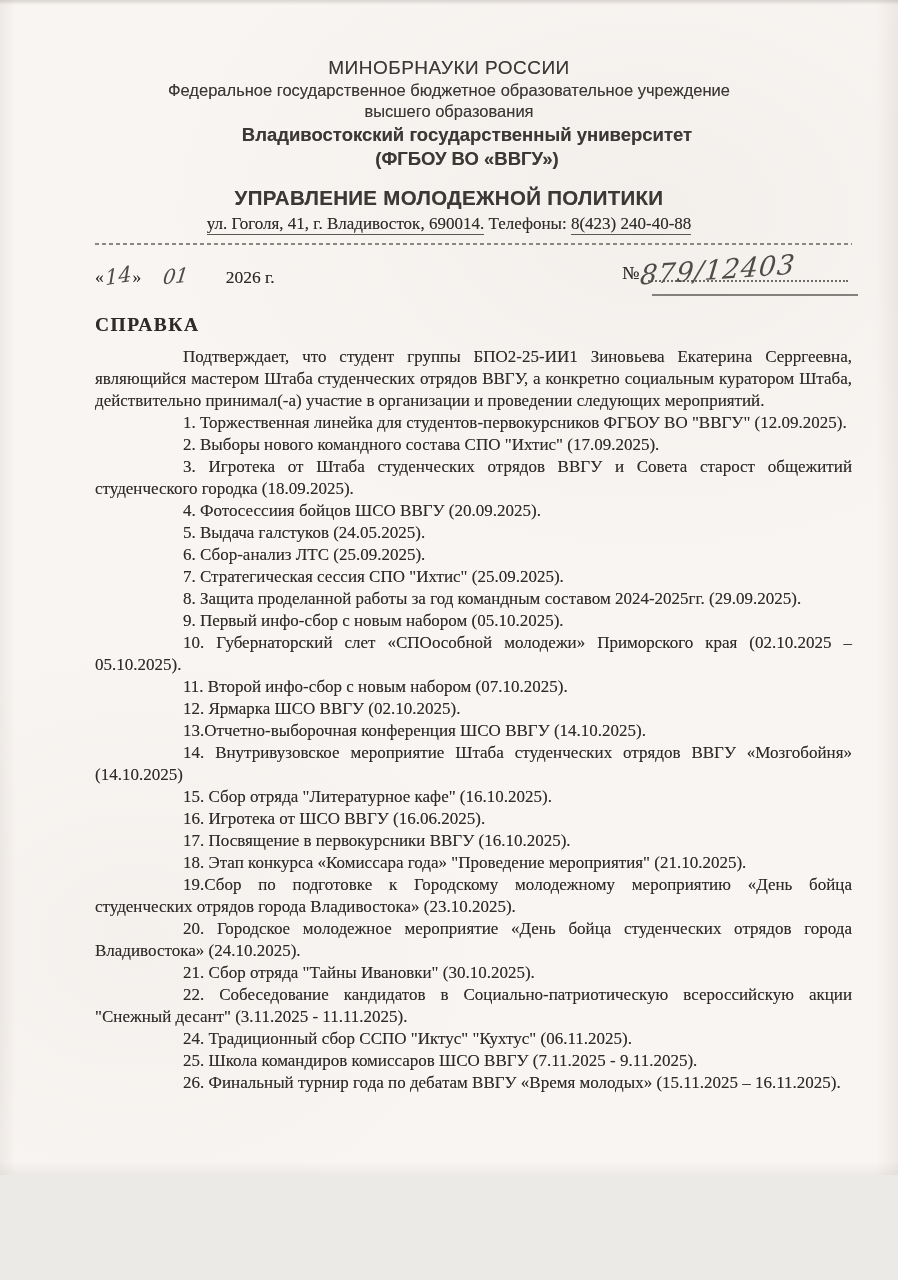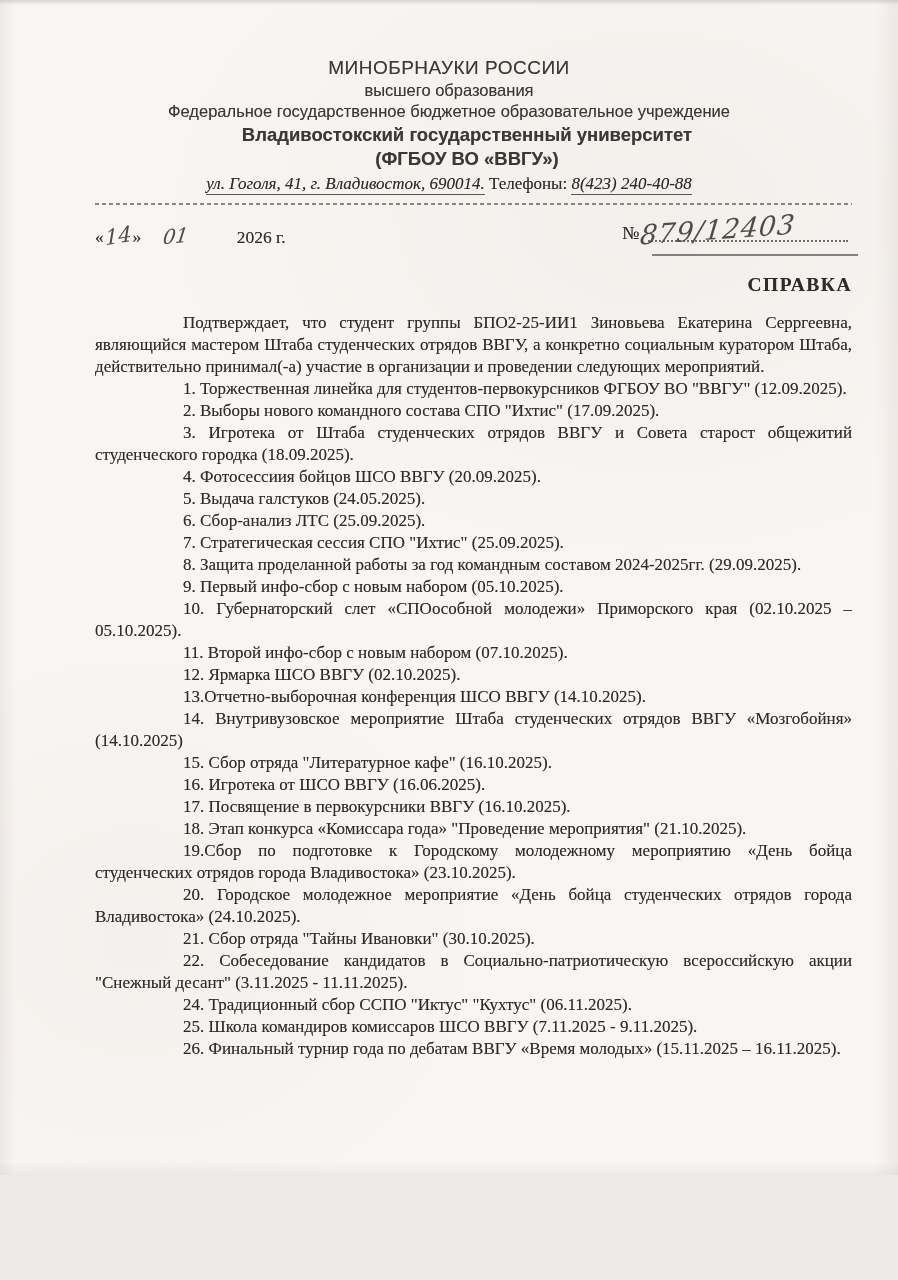--- a/index.html
+++ b/index.html
@@ -23,69 +23,70 @@
   }
   .header {
     padding-top:56px; text-align:center;
     font-family:"Liberation Sans", sans-serif; color:#3b3836;
   }
   .h-ministry { font-size:19px; line-height:24px; letter-spacing:0.5px; }
   .h-org      { font-size:16.5px; line-height:21px; }
   .h-univ     { font-size:18.5px; line-height:23px; font-weight:bold; margin-top:1px;padding-left:36px; }
   .h-dept     { font-size:20.5px; line-height:25px; font-weight:bold; letter-spacing:0.3px; margin-top:15px; }
   .h-addr     { font-family:"Liberation Serif", serif; font-size:17px; line-height:24px; margin-top:2px; color:#2e2c2a; }
-  .addr-underline { border-bottom:1.5px solid #5a5752; padding-bottom:1px;font-style:italic; }
+  .addr-underline { border-bottom:1.5px solid #5a5752; padding-bottom:1px; }
 
   .content { margin-left:95px; margin-right:46px; }
 
   .dashed-rule {
     height:2px; margin-top:7px;
     background:repeating-linear-gradient(90deg, #8a8782 0px, #8a8782 4px, transparent 4px, transparent 7px);
   }
 
   .dateline {
     display:flex; justify-content:space-between; align-items:flex-end;
     margin-top:7px; height:36px; font-size:17.5px;
   }
   .date-left { display:flex; align-items:baseline; }
   .hw {
     font-family:"DejaVu Serif", serif; font-style:italic; color:#4e4b48;
     display:inline-block; text-shadow:none;
   }
   .hw-day   { font-size:21px; transform:rotate(-9deg) skewX(-8deg); margin:0 1px; }
   .hw-month { font-size:20px; transform:rotate(-5deg) skewX(-12deg); margin:0 0 0 22px; }
-  .dl-year  { margin-left:48px; }
+  .dl-year  { margin-left:37px; }
   .number-block { position:relative; width:230px; height:36px; }
   .number-label { position:absolute; left:0; bottom:4px; font-size:18px; }
   .number-dots  { position:absolute; left:26px; right:4px; bottom:6px; border-bottom:2px dotted #6e6b66; height:1px; }
   .hw-number {
     position:absolute; left:18px; bottom:3px; font-size:27px; letter-spacing:1px;
     transform:rotate(-4deg) skewX(-10deg); white-space:nowrap;
   }
   .number-underline { position:absolute; left:30px; right:-6px; bottom:-8px; height:2.5px; background:#84817c; }
 
   .doc-title {
-    text-align:right; font-weight:bold; font-size:19.5px; letter-spacing:1.5px;
+    text-align:left; font-weight:bold; font-size:19.5px; letter-spacing:1.5px;
     margin-top:26px;
   }
 
-  .bodytext { margin-top:16px; font-size:17px; line-height:22px; text-align:justify; }
+  .bodytext { margin-top:10px; font-size:17px; line-height:22px; text-align:justify; }
   .bodytext p { margin:0; text-indent:88px; }
 </style>
 </head>
 <body>
 
 <div class="page">
 
   <div class="header">
     <div class="h-ministry">МИНОБРНАУКИ РОССИИ</div>
+    <div class="h-org">Федеральное государственное бюджетное образовательное учреждение</div>
     <div class="h-org">высшего образования</div>
-    <div class="h-org">Федеральное государственное бюджетное образовательное учреждение</div>
     <div class="h-univ">Владивостокский государственный университет</div>
     <div class="h-univ">(ФГБОУ ВО «ВВГУ»)</div>
+    <div class="h-dept">УПРАВЛЕНИЕ МОЛОДЕЖНОЙ ПОЛИТИКИ</div>
     <div class="h-addr"><span class="addr-underline">ул. Гоголя, 41, г. Владивосток, 690014.</span><span> Телефоны: </span><span class="addr-underline">8(423) 240-40-88</span></div>
   </div>
 
   <div class="content">
 
     <div class="dashed-rule"></div>
 
     <div class="dateline">
       <div class="date-left">
         <span>«</span>

